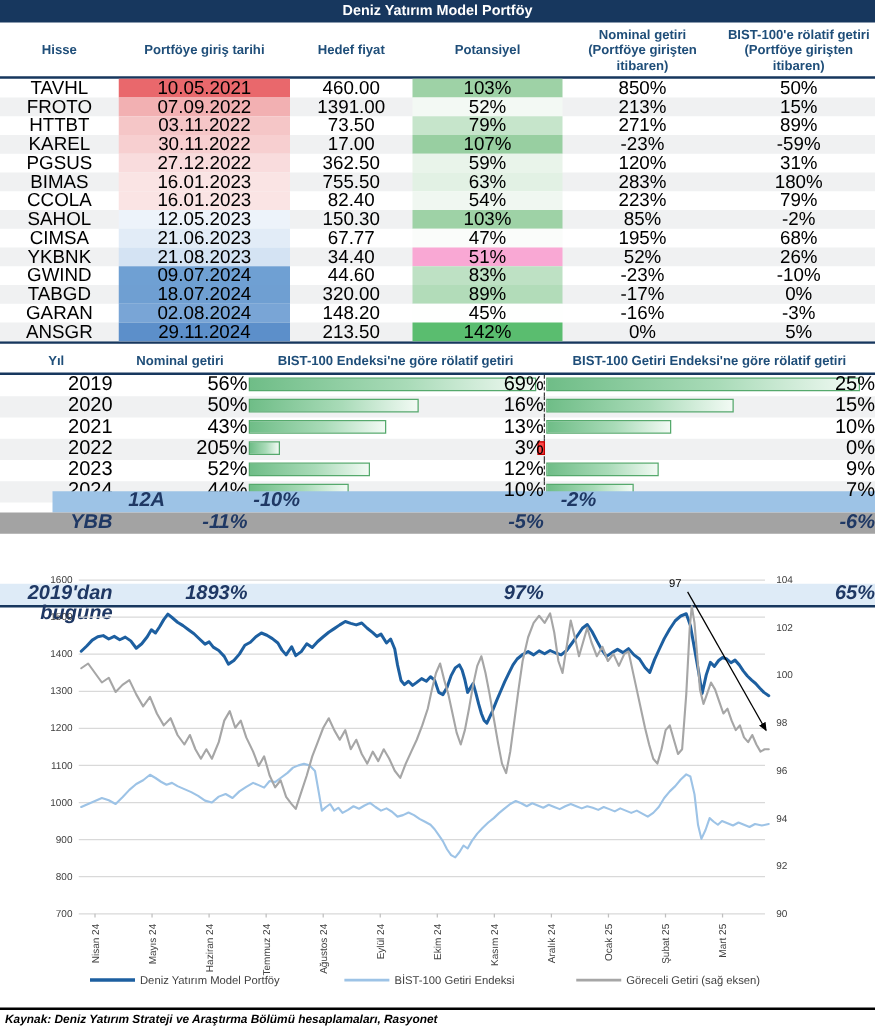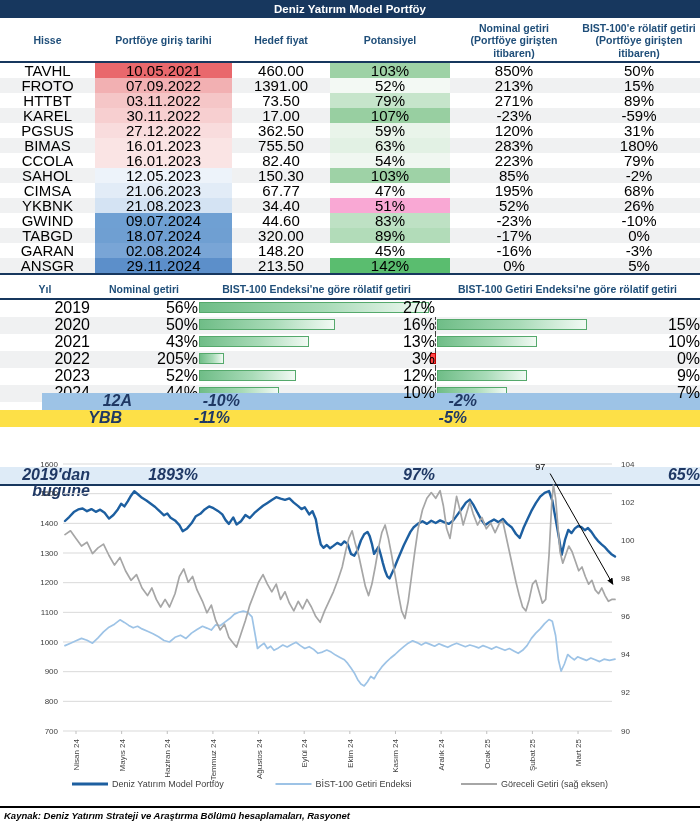--- a/index.html
+++ b/index.html
@@ -156,21 +156,22 @@
   <div class="t2head">
       <div class="h">Yıl</div>
       <div class="h">Nominal getiri</div>
       <div class="h">BIST-100 Endeksi'ne göre rölatif getiri</div>
       <div class="h">BIST-100 Getiri Endeksi'ne göre rölatif getiri</div>
     </div>
   <div class="t2body">
       <div class="t2row">
         <div>2019</div>
         <div>56%</div>
-        <div class="barcell"><div class="bar" style="width:97%"></div><span class="barlabel">27%</span></div>
+        <div class="barcell"><div class="bar" style="width:97%"></div><span class="barlabel">69%</span></div>
+        <div class="barcell rightcol"><div class="bar" style="width:95%"></div><span class="barlabel">25%</span></div>
       </div>
       <div class="t2row alt">
         <div>2020</div>
         <div>50%</div>
         <div class="barcell"><div class="bar" style="width:57.23%"></div><span class="barlabel">16%</span></div>
         <div class="barcell rightcol"><div class="bar" style="width:57%"></div><span class="barlabel">15%</span></div>
       </div>
       <div class="t2row">
         <div>2021</div>
         <div>43%</div>
@@ -196,21 +197,21 @@
         <div class="barcell rightcol"><div class="bar" style="width:26.599999999999998%"></div><span class="barlabel">7%</span></div>
       </div>
     </div>
   <div class="t2sum">
       <div class="t2row" style="background: rgb(157, 195, 230); margin-left: 42px;">
         <div>12A</div>
         <div>-10%</div>
         <div>-2%</div>
         <div>-4%</div>
       </div>
-      <div class="t2row" style="background: #fde047; padding-left: 32px;">
+      <div class="t2row" style="background: #a3a3a3;">
         <div>YBB</div>
         <div>-11%</div>
         <div>-5%</div>
         <div>-6%</div>
       </div>
       <div class="t2row" style="background: rgb(222, 235, 247); margin-top: 40px;">
         <div>2019'dan bugüne</div>
         <div>1893%</div>
         <div>97%</div>
         <div>65%</div>

